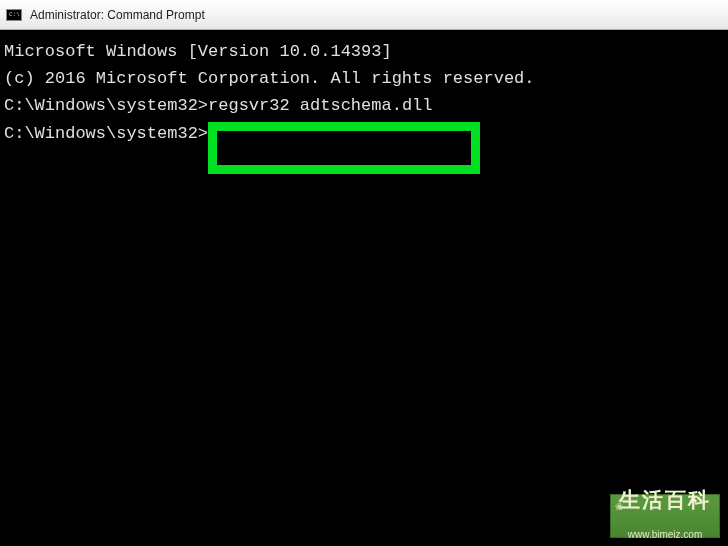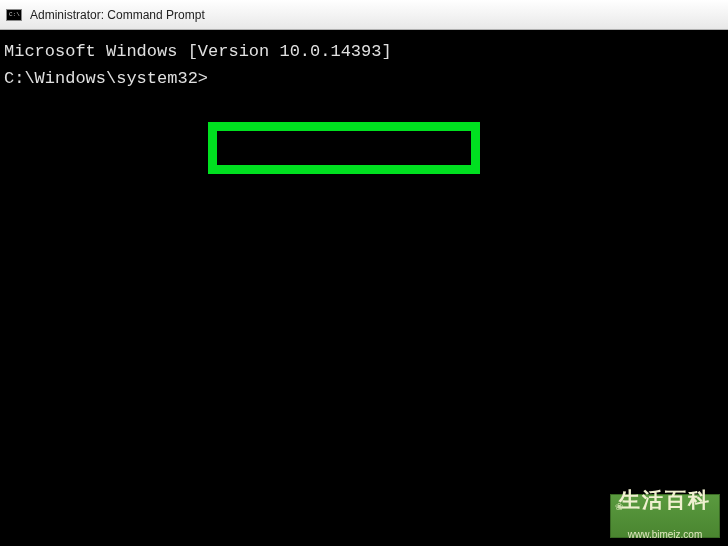--- a/index.html
+++ b/index.html
@@ -108,21 +108,23 @@
 </head>
 <body>
 
 <div class="titlebar">
   <div class="titlebar-icon"></div>
   <span class="titlebar-text">Administrator: Command Prompt</span>
 </div>
 
 <div class="terminal">
   <div class="term-line">Microsoft Windows [Version 10.0.14393]</div>
+  <div class="term-line">(c) 2016 Microsoft Corporation. All rights reserved.</div>
   <div class="term-line"></div>
+  <div class="term-line"><span>C:\Windows\system32&gt;</span><span>regsvr32 adtschema.dll</span></div>
   <div class="term-line"></div>
   <div class="term-line"><span>C:\Windows\system32&gt;</span></div>
 
   <div class="highlight-box"></div>
 
   <div class="watermark">
     <span class="watermark-flower">❀</span>
     <span class="watermark-top">生活百科</span>
     <span class="watermark-bottom">www.bimeiz.com</span>
   </div>

